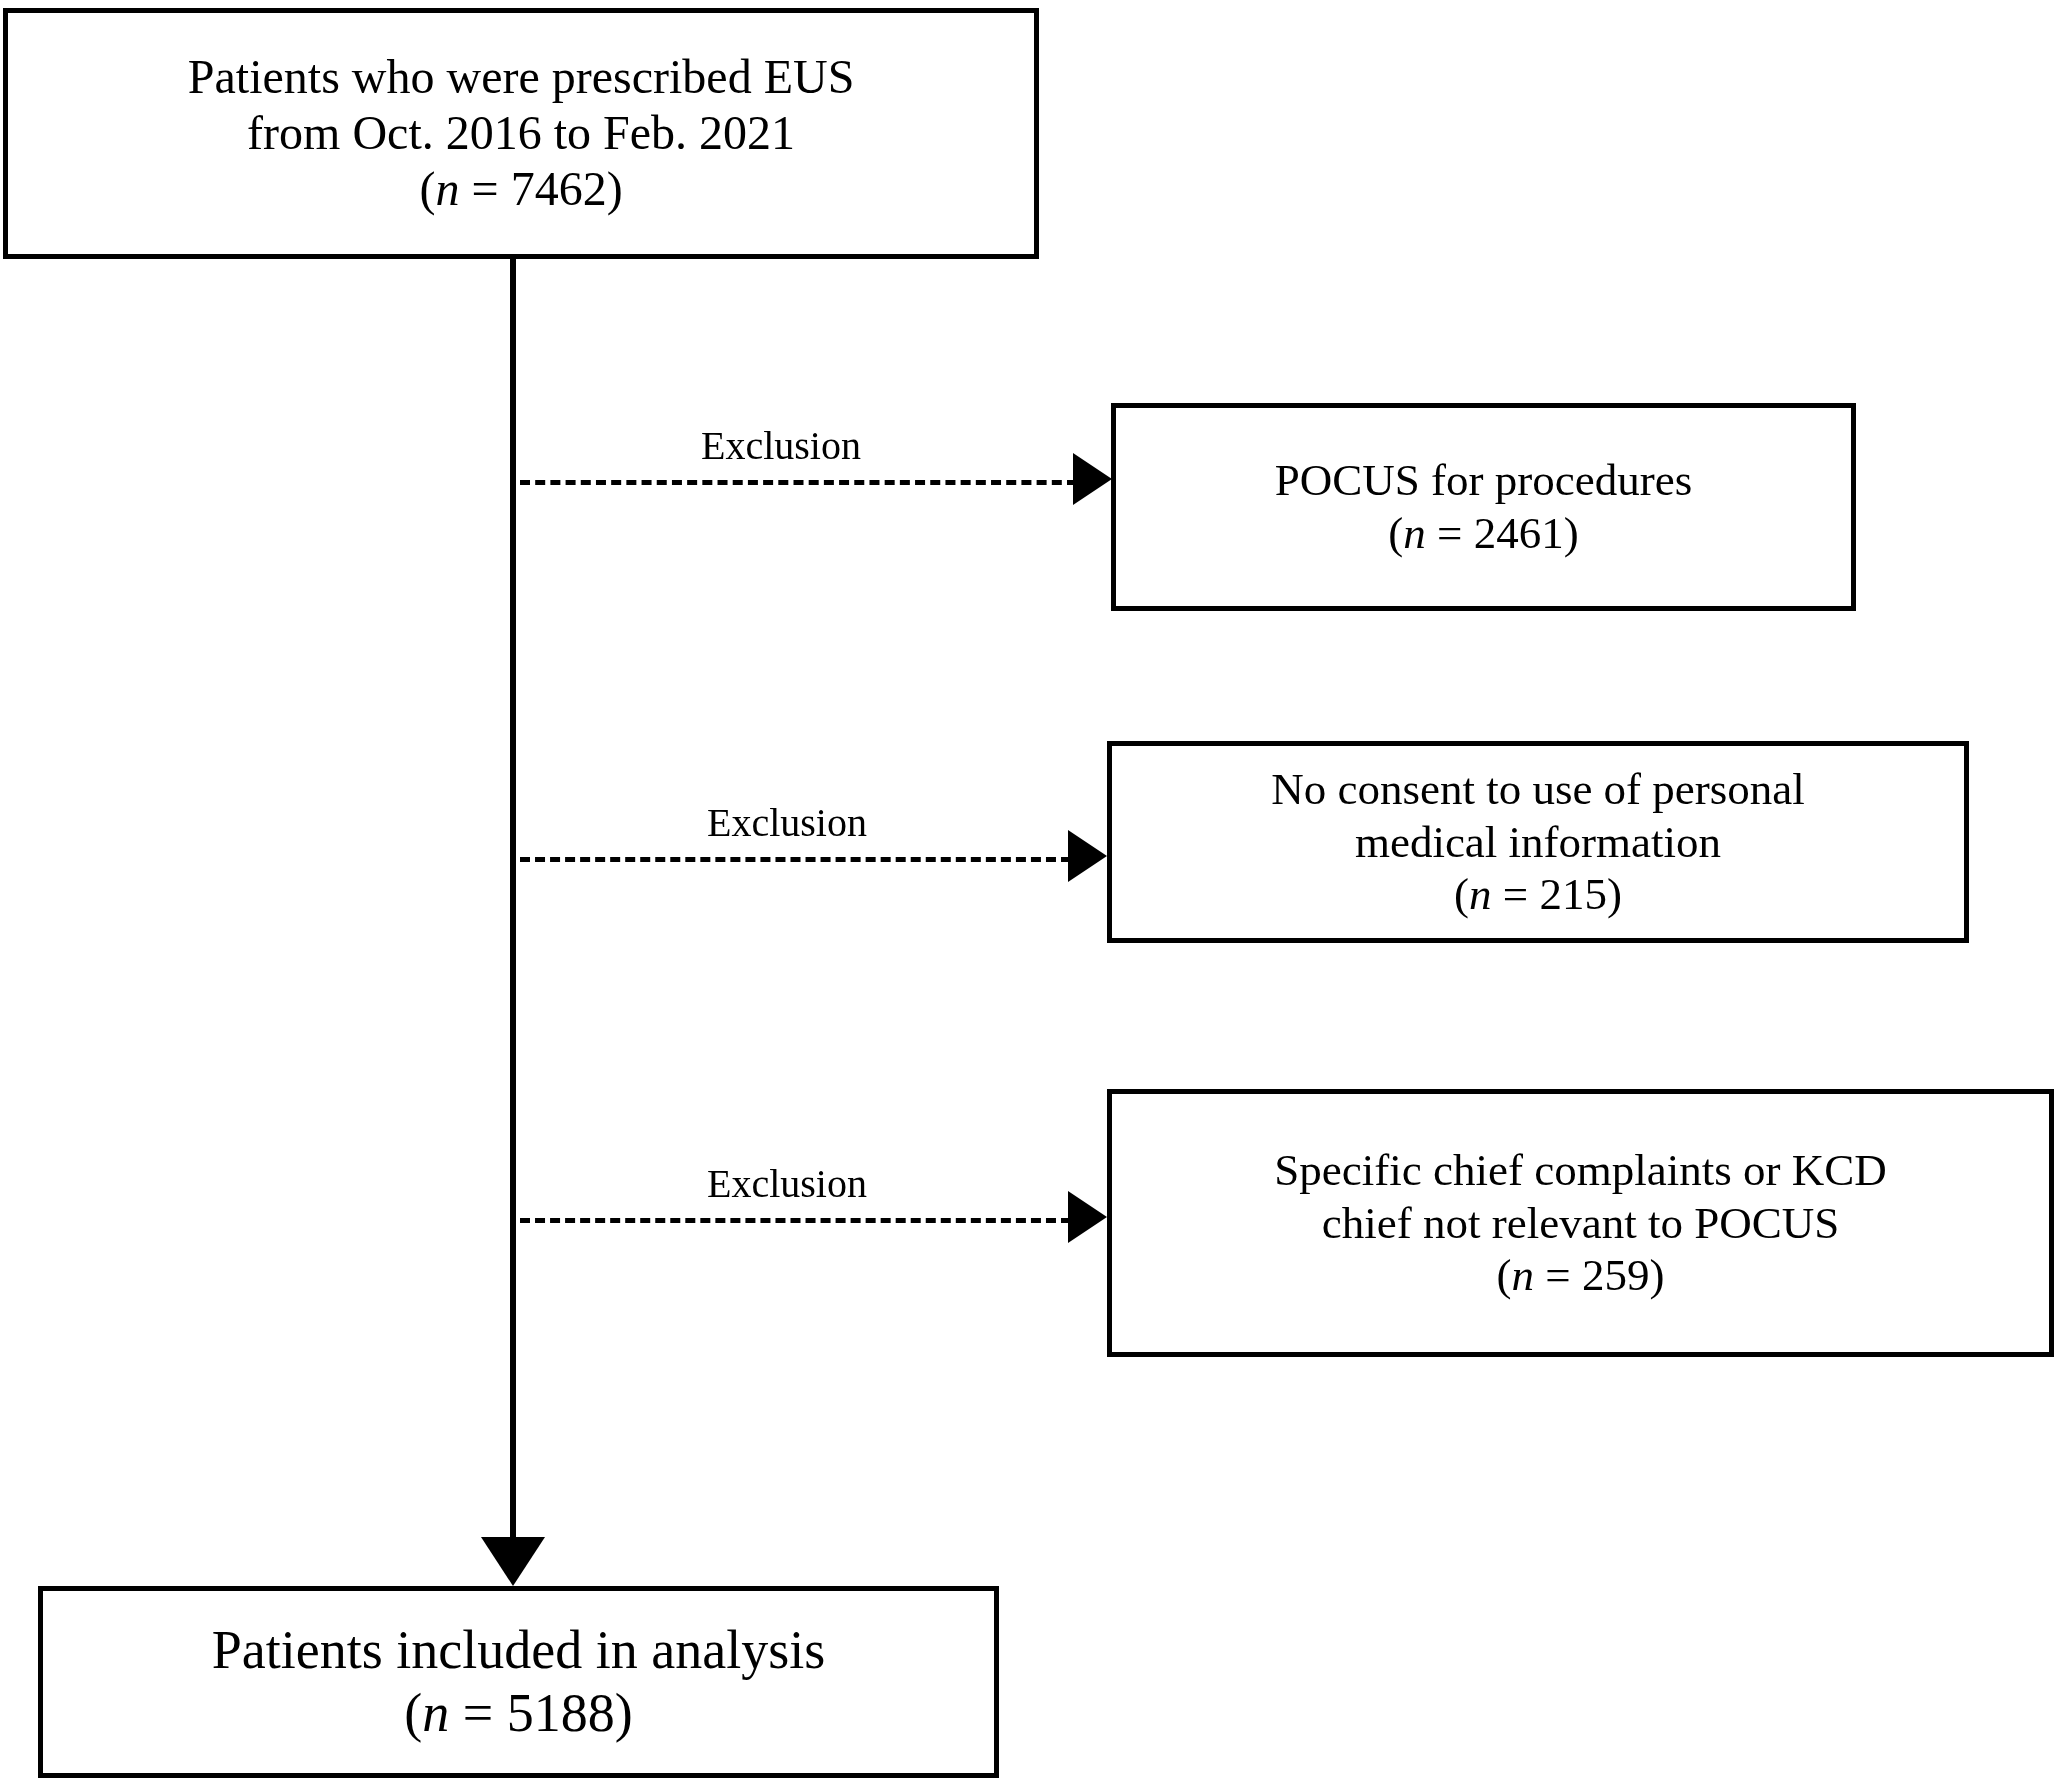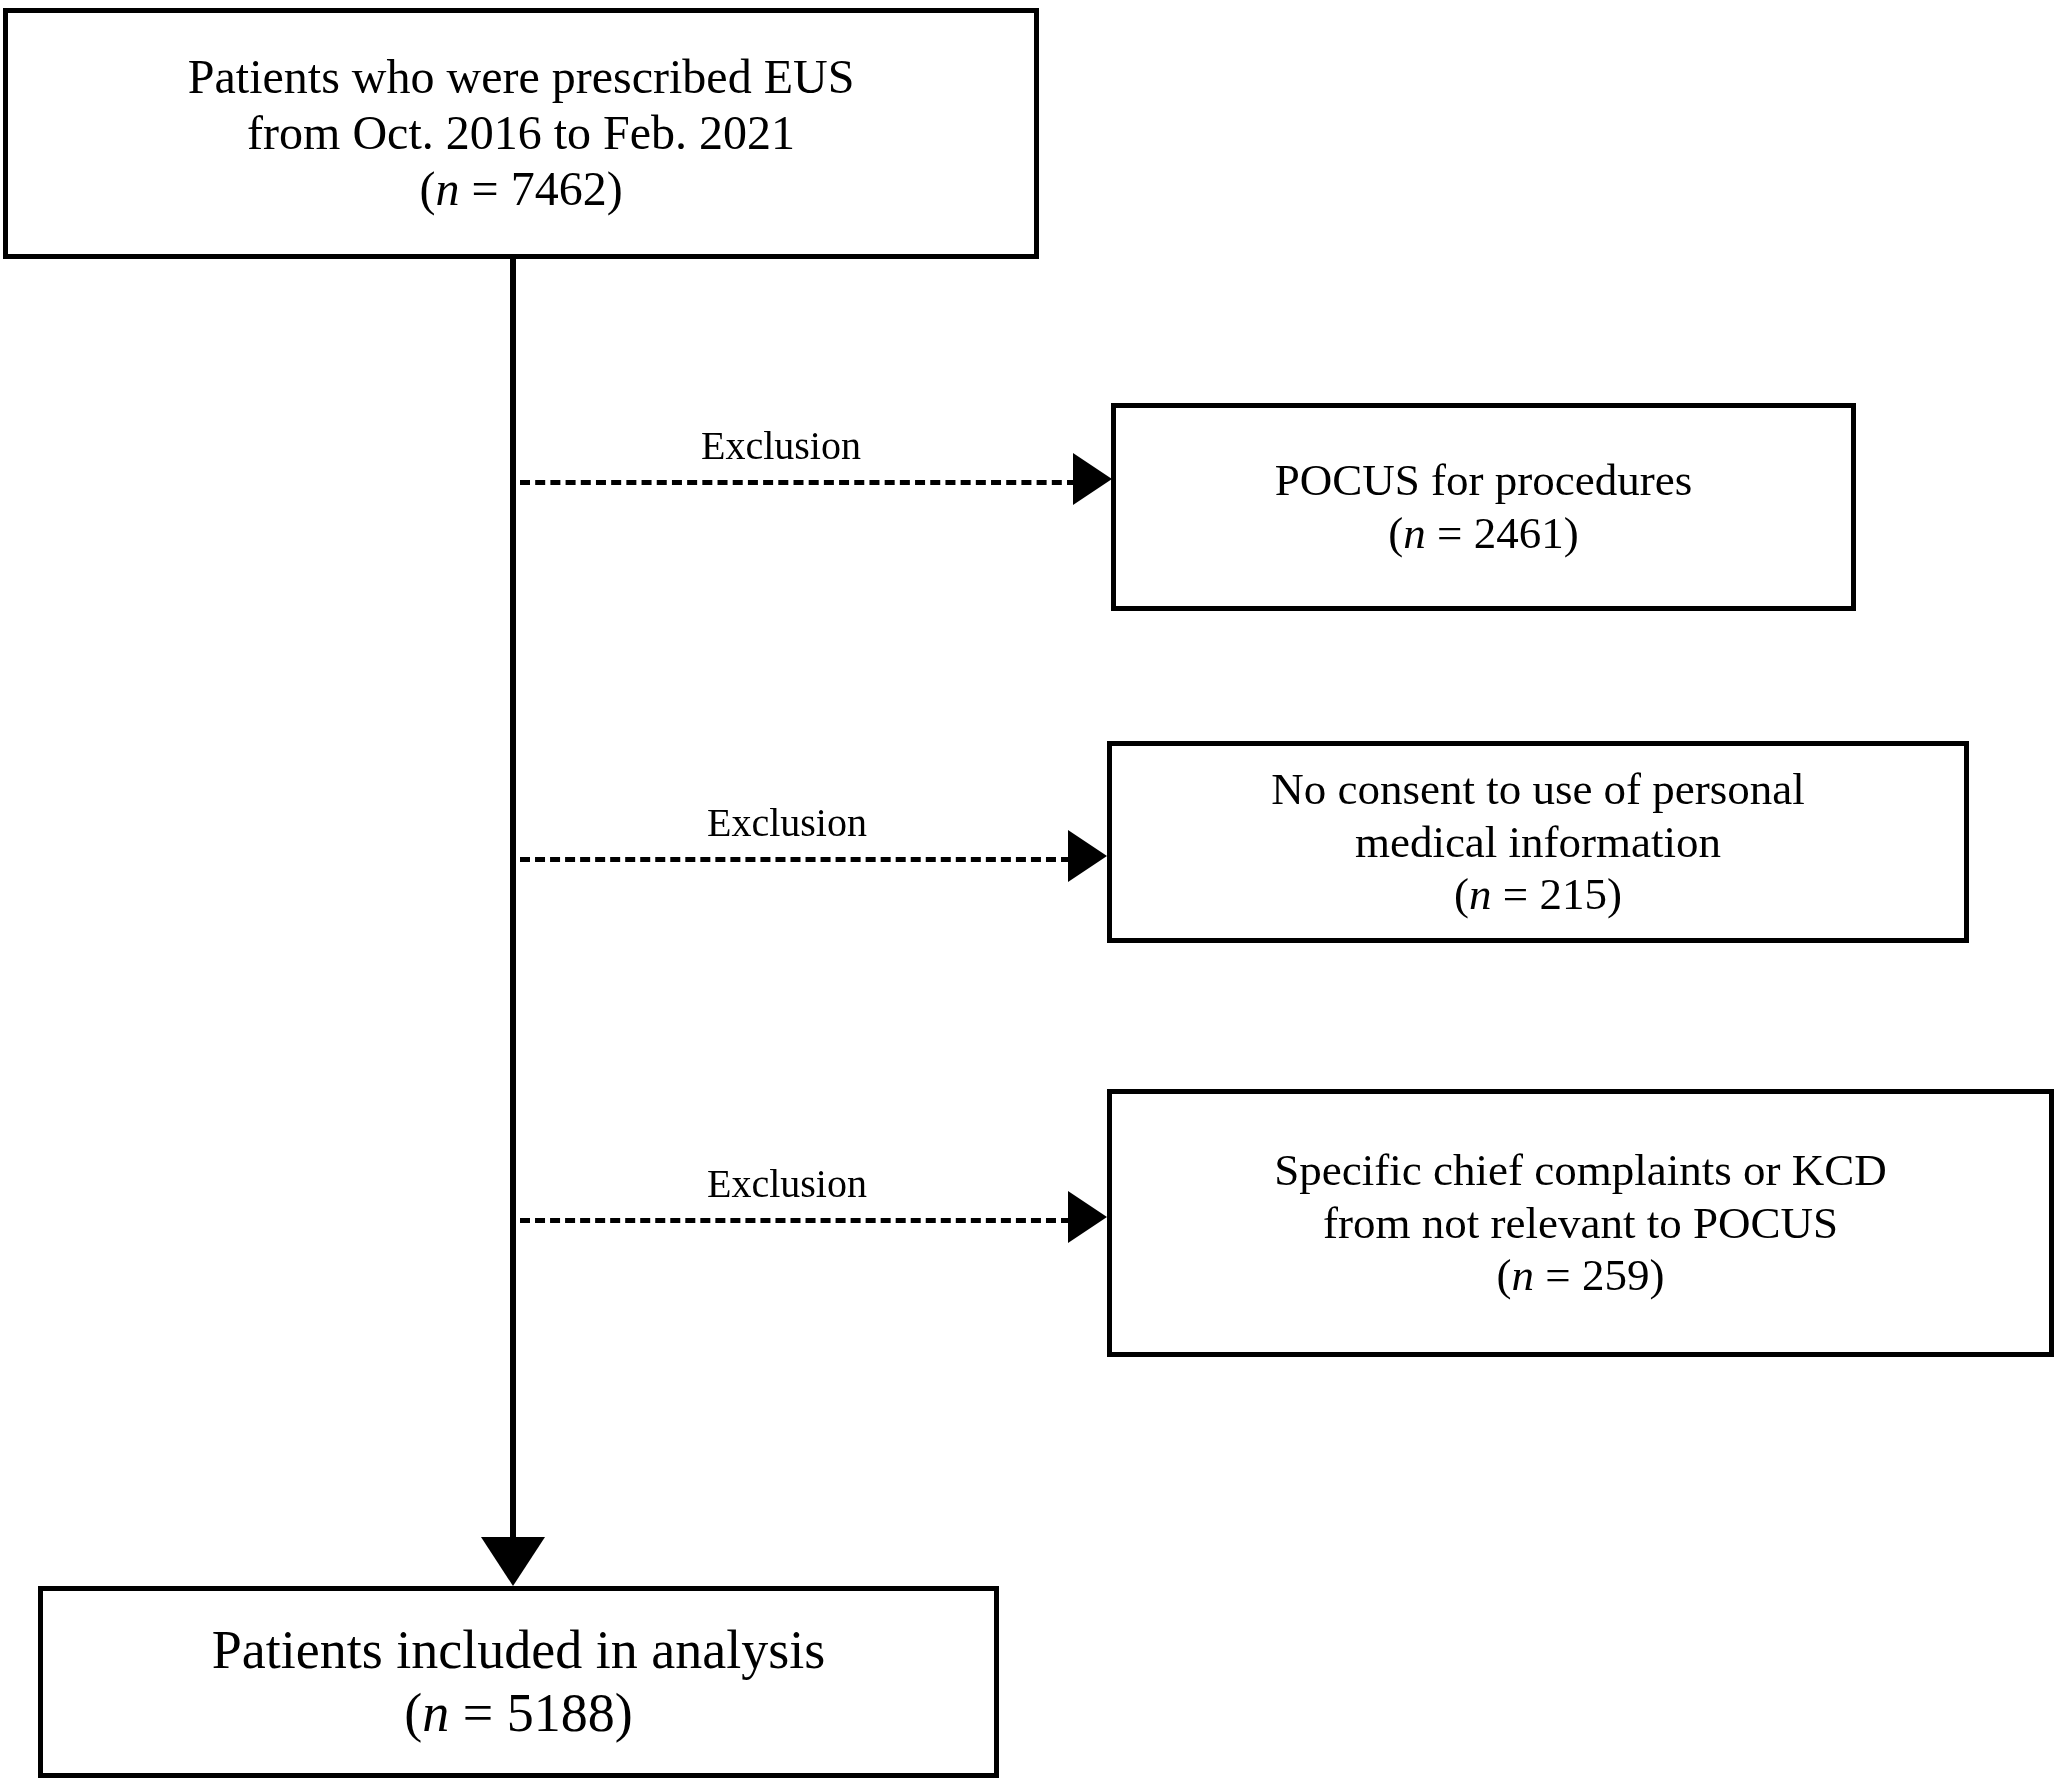--- a/index.html
+++ b/index.html
@@ -135,21 +135,21 @@
     <span class="line">medical information</span>
     <span class="nline"><span>(</span><span class="ital">n</span><span> = </span><span>215</span><span>)</span></span>
   </div>
 
   <div class="connector" id="connector-3"></div>
   <div class="connector-head" id="connector-3-head"></div>
   <div class="connector-label" id="connector-3-label">Exclusion</div>
 
   <div class="node" id="node-excl-3">
     <span class="line">Specific chief complaints or KCD</span>
-    <span class="line">from not relevant to POCUS</span>
+    <span class="line">chief not relevant to POCUS</span>
     <span class="nline"><span>(</span><span class="ital">n</span><span> = </span><span>259</span><span>)</span></span>
   </div>
 
   <div class="node" id="node-included">
     <span class="line">Patients included in analysis</span>
     <span class="nline"><span>(</span><span class="ital">n</span><span> = </span><span>5188</span><span>)</span></span>
   </div>
 
 </div>
 

